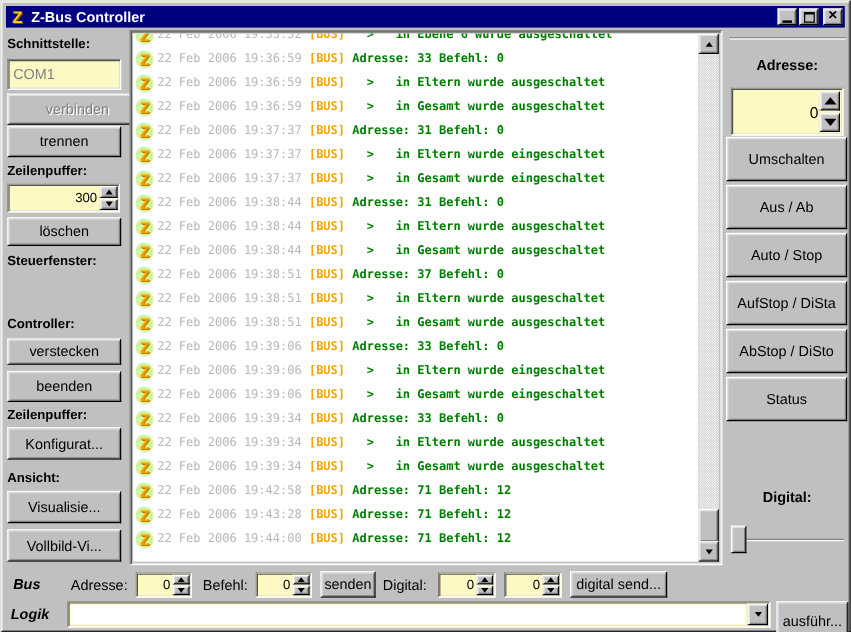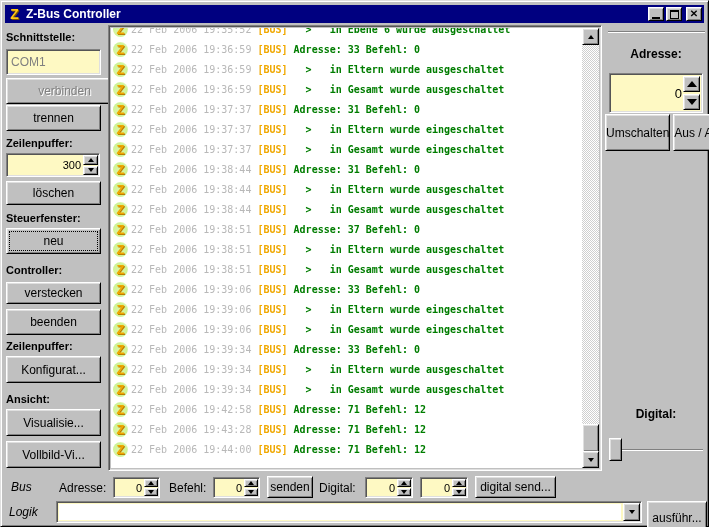--- a/index.html
+++ b/index.html
@@ -68,28 +68,28 @@
      background-image:
        linear-gradient(45deg,#fff 25%,transparent 25%,transparent 75%,#fff 75%),
        linear-gradient(45deg,#fff 25%,#cfcfcf 25%,#cfcfcf 75%,#fff 75%);
      background-size:2px 2px; background-position:0 0,1px 1px; }
   .sb-btn { position:absolute; left:0; width:17px; height:17px; display:flex; align-items:center; justify-content:center; }
   .sb-up { top:0; } .sb-down { bottom:0; }
   .sb-thumb { position:absolute; left:0; width:17px; top:396px; height:28px; }
 
   
   .rp-label { position:absolute; left:603px; width:104px; text-align:center; font-size:12px; font-weight:bold; }
-  .rp-buttons { position:absolute; left:604px; top:113px; width:101px; display:flex; flex-direction:row; gap:3px; }
+  .rp-buttons { position:absolute; left:604px; top:113px; width:101px; display:flex; flex-direction:column; gap:3px; }
   .rp-buttons .btn { position:relative; height:37px; }
   .slider-track { position:absolute; left:610px; top:448px; width:92px; }
   .slider-thumb { position:absolute; left:608px; top:437px; width:13px; height:23px; }
 
   
   .bar-lbl { position:absolute; font-size:12px; color:#000; }
-  .bar-lbl.name { font-weight:normal; font-style:italic; }
+  .bar-lbl.name { font-weight:bold; font-style:italic; }
   .combo { position:absolute; left:55px; top:500px; width:586px; height:22px; }
   .combo input { position:absolute; left:2px; top:2px; right:20px; bottom:2px; border:0; outline:0;
                  font:12px "Liberation Sans",sans-serif; }
   .combo-drop { position:absolute; right:1px; top:1px; bottom:1px; width:17px;
                 display:flex; align-items:center; justify-content:center; }
 </style>
 </head>
 <body>
 
 <div class="window">
@@ -125,21 +125,20 @@
           <span class="tri-up"></span>
         </span>
       <span class="spinbtn raised">
           <span class="tri-down"></span>
         </span>
     </span>
   </div>
   <div class="btn raised" style="left:5px; top:180px; width:95px; height:24px;">löschen</div>
 
   <div class="lbl" style="left:5px; top:211px;">Steuerfenster:</div>
-  <div class="btn raised focused" style="left:5px; top:227px; width:95px; height:26px;">neu</div>
 
   <div class="lbl" style="left:5px; top:263px;">Controller:</div>
   <div class="btn raised" style="left:5px; top:281px; width:95px; height:22px;">verstecken</div>
   <div class="btn raised" style="left:5px; top:308px; width:95px; height:26px;">beenden</div>
 
   <div class="lbl" style="left:5px; top:339px;">Zeilenpuffer:</div>
   <div class="btn raised" style="left:5px; top:355px; width:95px; height:27px;">Konfigurat...</div>
 
   <div class="lbl" style="left:5px; top:392px;">Ansicht:</div>
   <div class="btn raised" style="left:5px; top:408px; width:95px; height:27px;">Visualisie...</div>

